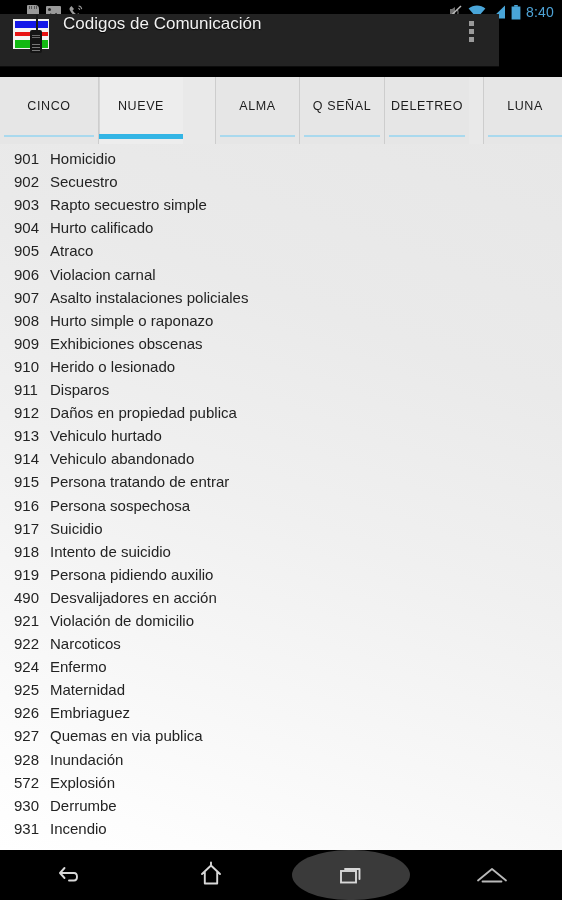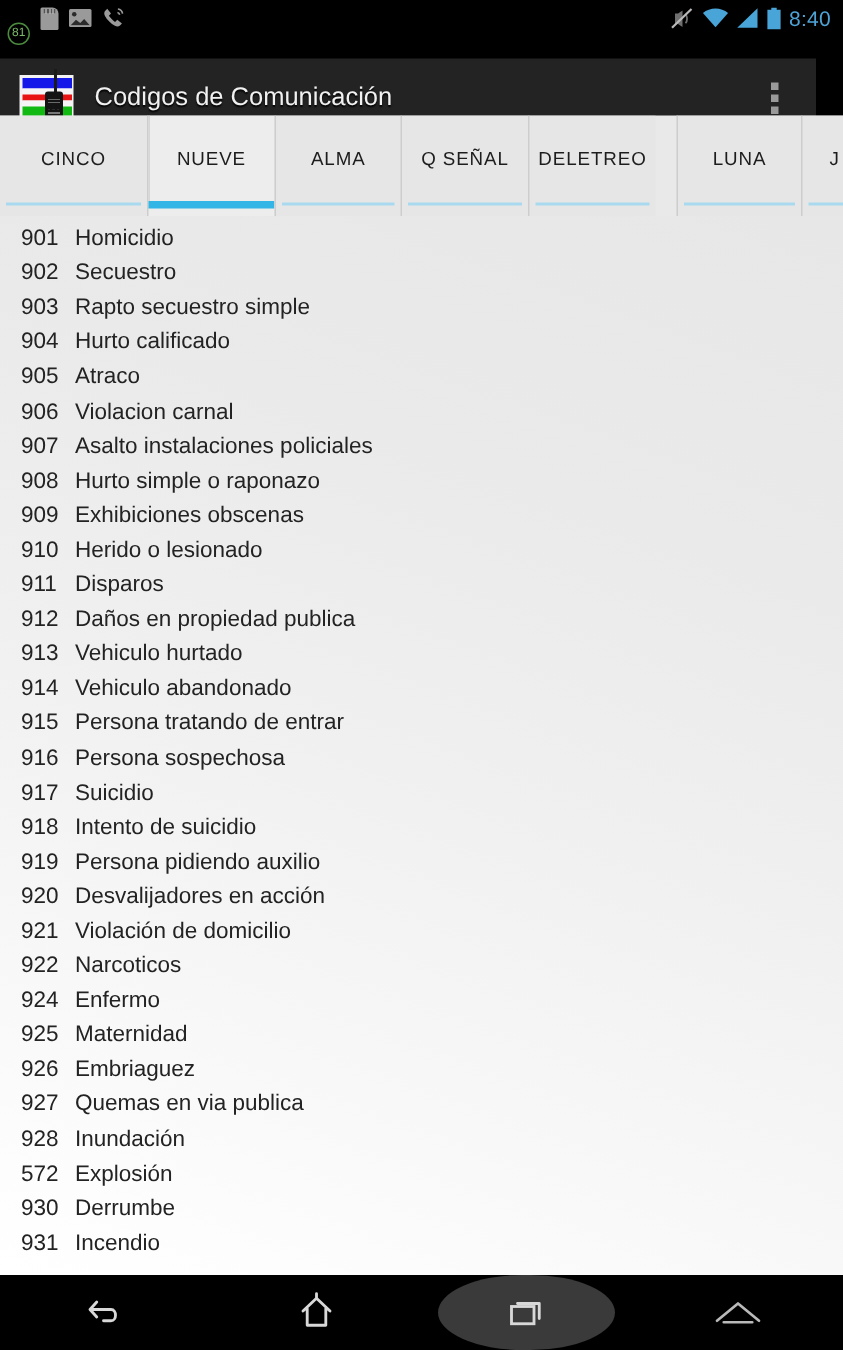--- a/index.html
+++ b/index.html
@@ -45,22 +45,22 @@
     content:"";position:absolute;left:1px;right:1px;bottom:1px;height:6px;
     background:#2b2b2b;
     clip-path:polygon(0% 100%,28% 36%,50% 72%,70% 28%,100% 100%);
   }
   .ic-pic:after{
     content:"";position:absolute;left:2px;top:1.5px;width:3px;height:3px;border-radius:50%;background:#2b2b2b;
   }
 
   
   .actionbar{
-    position:absolute; top:39px; left:0; width:544px; height:53px;
-    background:#232323; display:flex; align-items:center;
+    position:absolute; top:14px; left:0; width:499px; height:53px;
+    background:#232323; display:flex; 
     border-bottom:1px solid #0c0c0c;
   }
   .app-icon{
     margin-left:11px; width:40px; height:40px; position:relative;
   }
   .flag{
     position:absolute; left:2px; top:5px; width:36px; height:30px;
     background:#f2f2f2; padding:1.5px;
   }
   .flag i{ display:block; width:100%; }
@@ -216,21 +216,21 @@
 
   <div class="tabstrip" id="tabstrip">
       <div class="tab" style="width: 98px;">
         <div class="lbl">CINCO</div>
         <div class="rule"></div>
       </div>
       <div class="tab sel" style="width: 85px;">
         <div class="lbl">NUEVE</div>
         <div class="rule"></div>
       </div>
-      <div class="tab" style="width: 84px;">
+      <div class="tab" style="width: 84px; margin-left: 32px;">
         <div class="lbl">ALMA</div>
         <div class="rule"></div>
       </div>
       <div class="tab" style="width: 85px;">
         <div class="lbl">Q SEÑAL</div>
         <div class="rule"></div>
       </div>
       <div class="tab" style="width: 85px;">
         <div class="lbl">DELETREO</div>
         <div class="rule"></div>
@@ -316,21 +316,21 @@
       </div>
       <div class="row">
         <span class="code">918</span>
         <span class="name">Intento de suicidio</span>
       </div>
       <div class="row">
         <span class="code">919</span>
         <span class="name">Persona pidiendo auxilio</span>
       </div>
       <div class="row">
-        <span class="code">920</span>
+        <span class="code">490</span>
         <span class="name">Desvalijadores en acción</span>
       </div>
       <div class="row">
         <span class="code">921</span>
         <span class="name">Violación de domicilio</span>
       </div>
       <div class="row">
         <span class="code">922</span>
         <span class="name">Narcoticos</span>
       </div>

